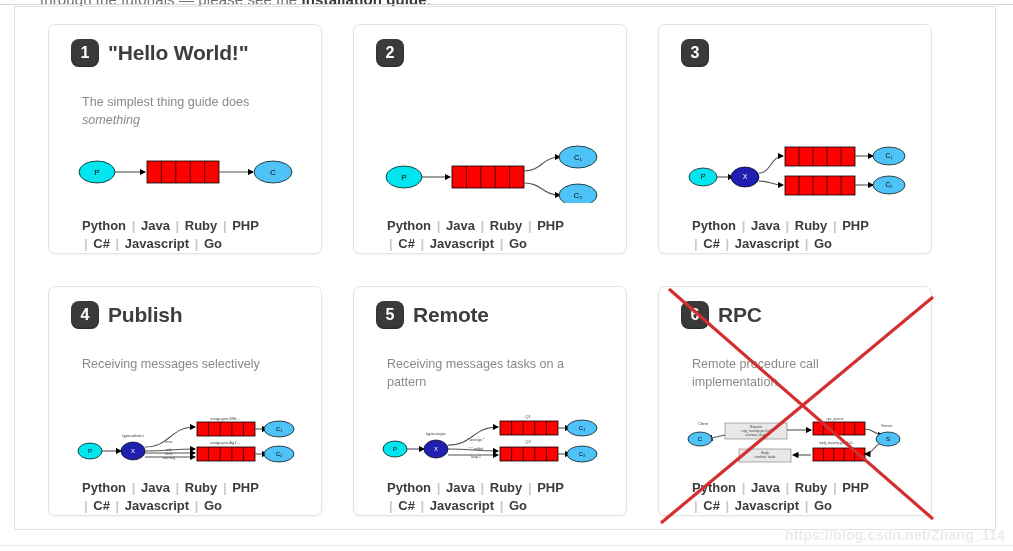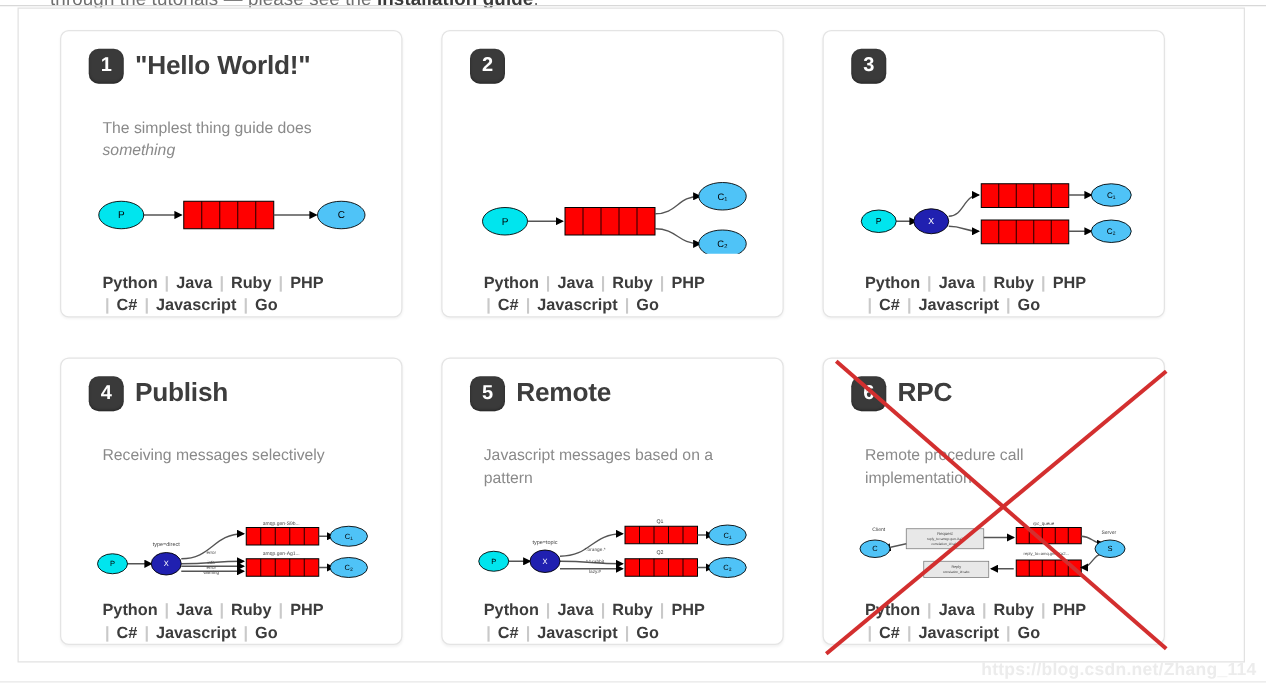--- a/index.html
+++ b/index.html
@@ -274,21 +274,21 @@
         <div class="langs">
           <div><span>Python</span> <span class="sep">|</span> <span>Java</span> <span class="sep">|</span> <span>Ruby</span> <span class="sep">|</span> <span>PHP</span></div>
           <div><span class="sep">|</span> <span>C#</span> <span class="sep">|</span> <span>Javascript</span> <span class="sep">|</span> <span>Go</span></div>
         </div>
       </div>
       <div class="card">
         <div class="card-head">
           <div class="badge">5</div>
           <div class="card-title">Remote</div>
         </div>
-        <div class="card-desc"><span>Javascript messages based on a pattern</span></div>
+        <div class="card-desc"><span>Receiving messages tasks on a pattern</span></div>
         <div class="diagram">
           <svg width="222" height="60" viewBox="0 0 222 60" xmlns="http://www.w3.org/2000/svg">
             <defs>
               <marker id="ah" markerWidth="6" markerHeight="6" refX="5" refY="3" orient="auto">
                 <path d="M0,0 L6,3 L0,6 z" fill="#000"></path>
               </marker>
             </defs>
             <text x="54" y="30" font-size="4.4" text-anchor="middle" font-family="Liberation Sans, sans-serif" fill="#444">type=topic</text>
             <line x1="24" y1="44" x2="42" y2="44" stroke="#555" stroke-width="1.1" marker-end="url(#ah)"></line>
             <path d="M66,40 C91,40 91,22 116,22" fill="none" stroke="#555" stroke-width="1.1" marker-end="url(#ah)"></path>

